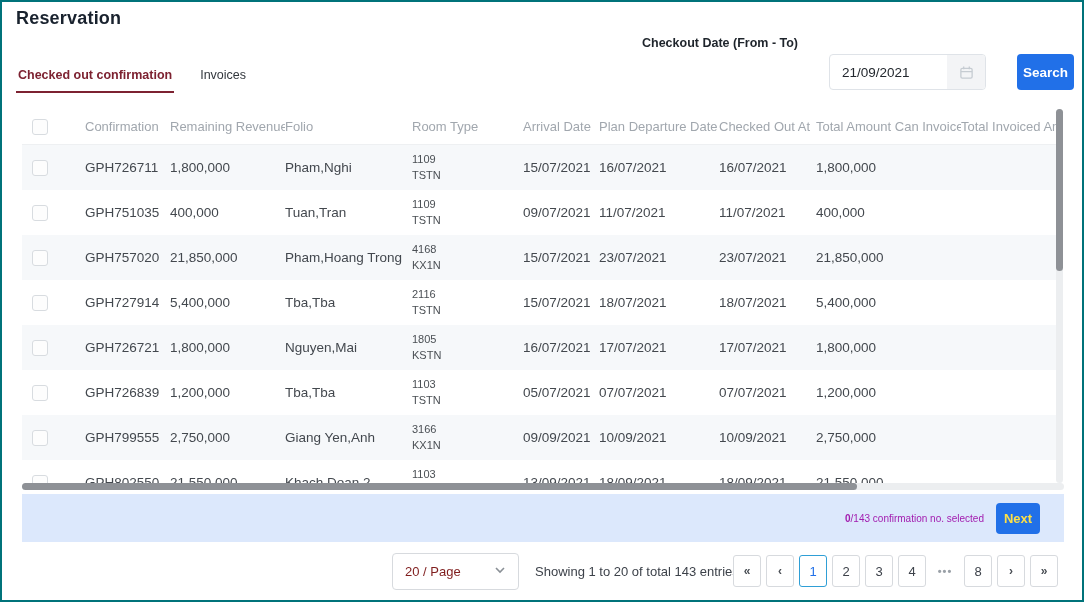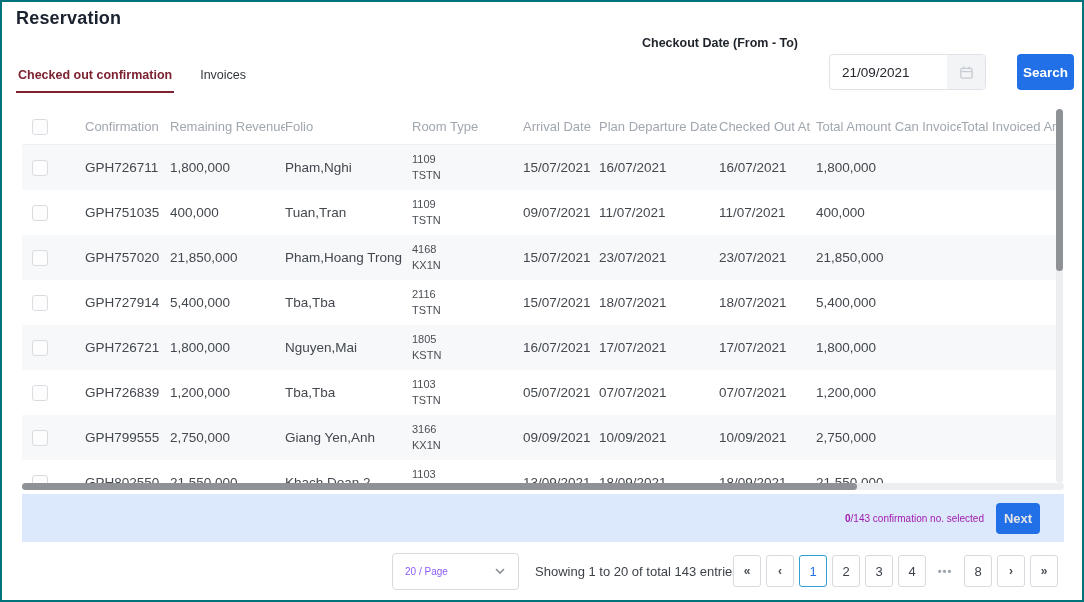--- a/index.html
+++ b/index.html
@@ -44,26 +44,26 @@
 
   .vscroll { position:absolute; left:1054px; top:107px; width:7px; height:374px; background:#eceef0; border-radius:4px; }
   .vscroll .thumb { position:absolute; top:0; left:0; width:7px; height:162px; background:#8e9196; border-radius:4px; }
   .hscroll { position:absolute; left:20px; top:481px; width:1042px; height:7px; background:#eceef0; border-radius:4px; }
   .hscroll .thumb { width:835px; height:7px; background:#8e9196; border-radius:4px; }
 
   .selbar { position:absolute; left:20px; top:492px; width:1042px; height:48px; background:#dce8fc;
             display:flex; align-items:center; justify-content:flex-end; padding-right:24px; gap:12px; }
   .selbar .txt { font-size:10px; color:#a21caf; }
   .selbar .txt b { font-weight:bold; }
-  .next-btn { width:44px; height:31px; background:#2170e8; color:#e5e5e5; border:none; border-radius:4px;
+  .next-btn { width:44px; height:31px; background:#2170e8; color:#fde047; border:none; border-radius:4px;
               font-size:13px; font-weight:bold; cursor:pointer; }
 
   .pagesize { position:absolute; left:390px; top:551px; width:127px; height:37px; border:1px solid #d7dade;
               border-radius:4px; background:#fff; display:flex; align-items:center; justify-content:space-between;
-              padding:0 12px; font-size:10px; color:#8b5cf6; cursor:pointer; }
+              padding:0 12px; font-size:13px; color:#7f1d1d; cursor:pointer; }
   .summary { position:absolute; left:533px; top:551px; height:37px; display:flex; align-items:center;
              font-size:13px; color:#3d424a; }
   .pager { position:absolute; left:731px; top:553px; display:flex; gap:5px; align-items:center; }
   .pbtn { width:28px; height:32px; border:1px solid #d7dade; border-radius:3px; background:#fff;
           display:flex; align-items:center; justify-content:center; font-size:13px; color:#3d424a; cursor:pointer; }
   .pbtn.arrow { font-weight:bold; color:#4a4f55; font-size:12px; }
   .pbtn.active { border-color:#2f9fd6; color:#2170e8; }
   .pbtn.ellipsis { border:none; color:#9aa0a7; font-weight:bold; letter-spacing:1px; font-size:11px; }
 </style>
 </head>

